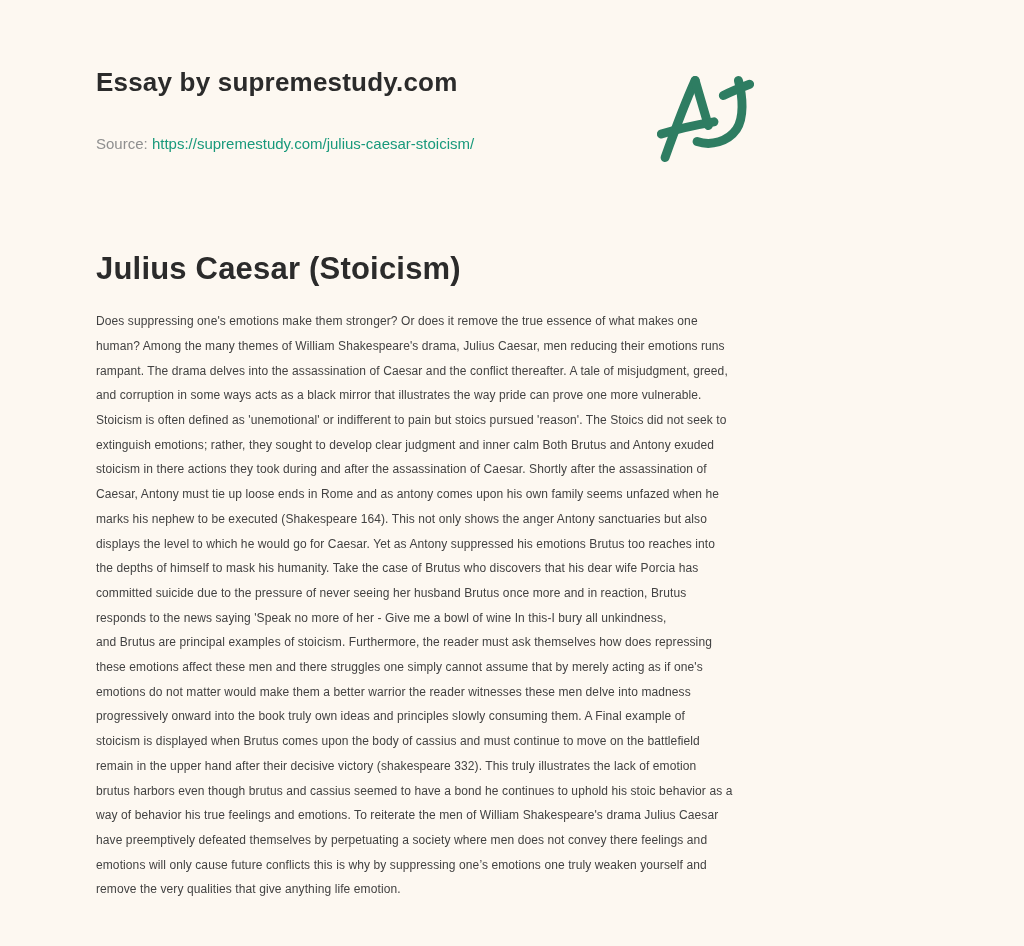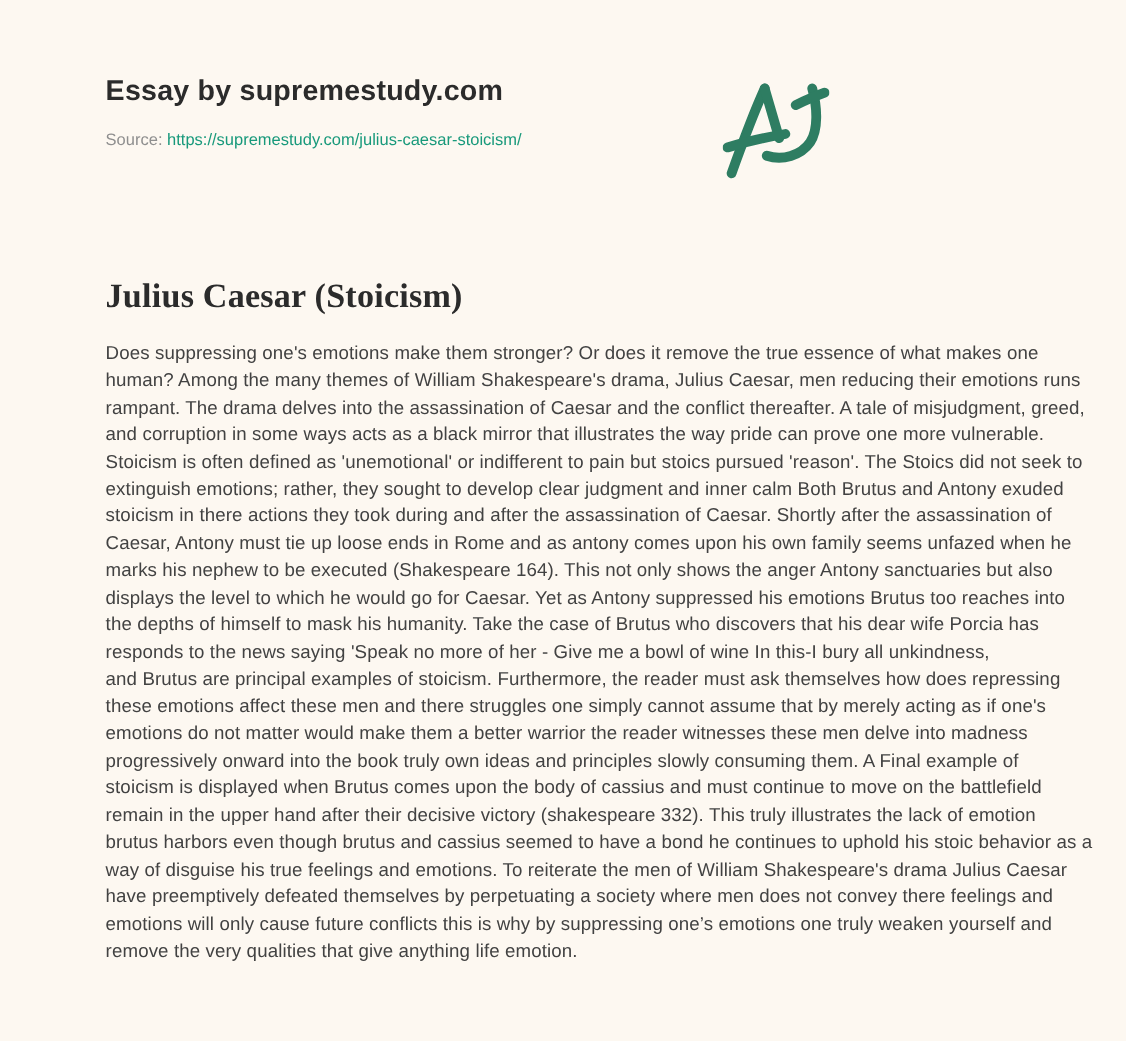--- a/index.html
+++ b/index.html
@@ -26,21 +26,21 @@
   }
   .site-title {
     margin: 0;
     font-size: 26px;
     line-height: 1.25;
     font-weight: bold;
     color: #2B2B2B;
     letter-spacing: 0.2px;
   }
   .source-line {
-    margin-top: 20px;
+    margin-top: 36px;
     font-size: 15px;
     color: #8F8F8F;
   }
   .source-link {
     color: #18997B;
     text-decoration: none;
     cursor: pointer;
   }
   .logo {
     width: 97px;
@@ -48,29 +48,28 @@
     margin-top: 6px;
     flex: 0 0 auto;
   }
   .essay-title {
     margin: 84px 0 0 0;
     font-size: 31px;
     line-height: 1.2;
     font-weight: bold;
     color: #2B2B2B;
     letter-spacing: 0.2px;
-    font-family: Liberation Serif, serif;
   }
   .essay-body {
     margin-top: 22px;
     width: 836px;
     color: #424242;
   }
   .essay-line {
-    font-size: 17px;
+    font-size: 12px;
     line-height: 24.7px;
     white-space: pre;
     letter-spacing: 0.1px;
   }
 </style>
 </head>
 <body>
 
 <div class="page">
 
@@ -101,27 +100,28 @@
       <div class="essay-line">human? Among the many themes of William Shakespeare's drama, Julius Caesar, men reducing their emotions runs</div>
       <div class="essay-line">rampant. The drama delves into the assassination of Caesar and the conflict thereafter. A tale of misjudgment, greed,</div>
       <div class="essay-line">and corruption in some ways acts as a black mirror that illustrates the way pride can prove one more vulnerable.</div>
       <div class="essay-line">Stoicism is often defined as 'unemotional' or indifferent to pain but stoics pursued 'reason'. The Stoics did not seek to</div>
       <div class="essay-line">extinguish emotions; rather, they sought to develop clear judgment and inner calm Both Brutus and Antony exuded</div>
       <div class="essay-line">stoicism in there actions they took during and after the assassination of Caesar. Shortly after the assassination of</div>
       <div class="essay-line">Caesar, Antony must tie up loose ends in Rome and as antony comes upon his own family seems unfazed when he</div>
       <div class="essay-line">marks his nephew to be executed (Shakespeare 164). This not only shows the anger Antony sanctuaries but also</div>
       <div class="essay-line">displays the level to which he would go for Caesar. Yet as Antony suppressed his emotions Brutus too reaches into</div>
       <div class="essay-line">the depths of himself to mask his humanity. Take the case of Brutus who discovers that his dear wife Porcia has</div>
+      <div class="essay-line">committed suicide due to the pressure of never seeing her husband Brutus once more and in reaction, Brutus</div>
       <div class="essay-line">responds to the news saying 'Speak no more of her - Give me a bowl of wine In this-I bury all unkindness,</div>
       <div class="essay-line">and Brutus are principal examples of stoicism. Furthermore, the reader must ask themselves how does repressing</div>
       <div class="essay-line">these emotions affect these men and there struggles one simply cannot assume that by merely acting as if one's</div>
       <div class="essay-line">emotions do not matter would make them a better warrior the reader witnesses these men delve into madness</div>
       <div class="essay-line">progressively onward into the book truly own ideas and principles slowly consuming them. A Final example of</div>
       <div class="essay-line">stoicism is displayed when Brutus comes upon the body of cassius and must continue to move on the battlefield</div>
       <div class="essay-line">remain in the upper hand after their decisive victory (shakespeare 332). This truly illustrates the lack of emotion</div>
       <div class="essay-line">brutus harbors even though brutus and cassius seemed to have a bond he continues to uphold his stoic behavior as a</div>
-      <div class="essay-line">way of disguise his true feelings and emotions. To reiterate the men of William Shakespeare's drama Julius Caesar</div>
+      <div class="essay-line">way of behavior his true feelings and emotions. To reiterate the men of William Shakespeare's drama Julius Caesar</div>
       <div class="essay-line">have preemptively defeated themselves by perpetuating a society where men does not convey there feelings and</div>
       <div class="essay-line">emotions will only cause future conflicts this is why by suppressing one’s emotions one truly weaken yourself and</div>
       <div class="essay-line">remove the very qualities that give anything life emotion.</div>
     </div>
 
 </div>
 
 </body></html>

